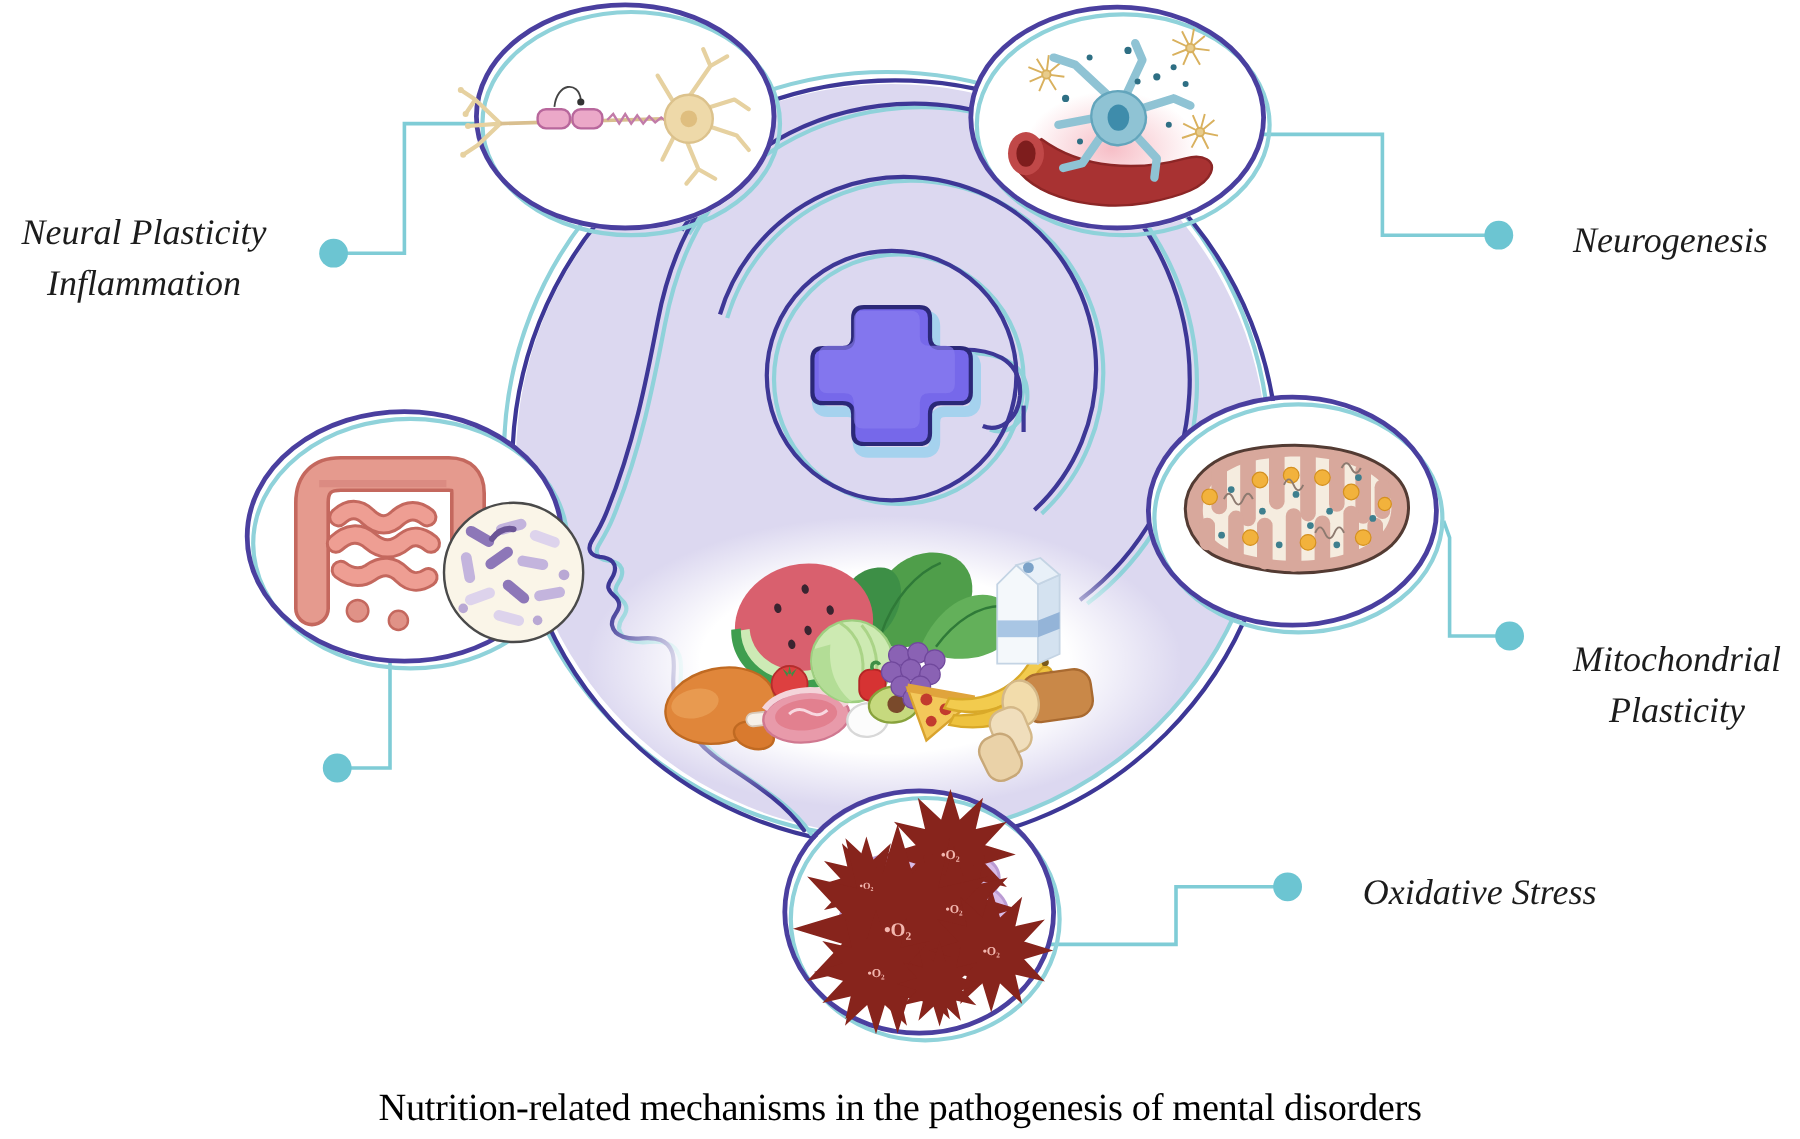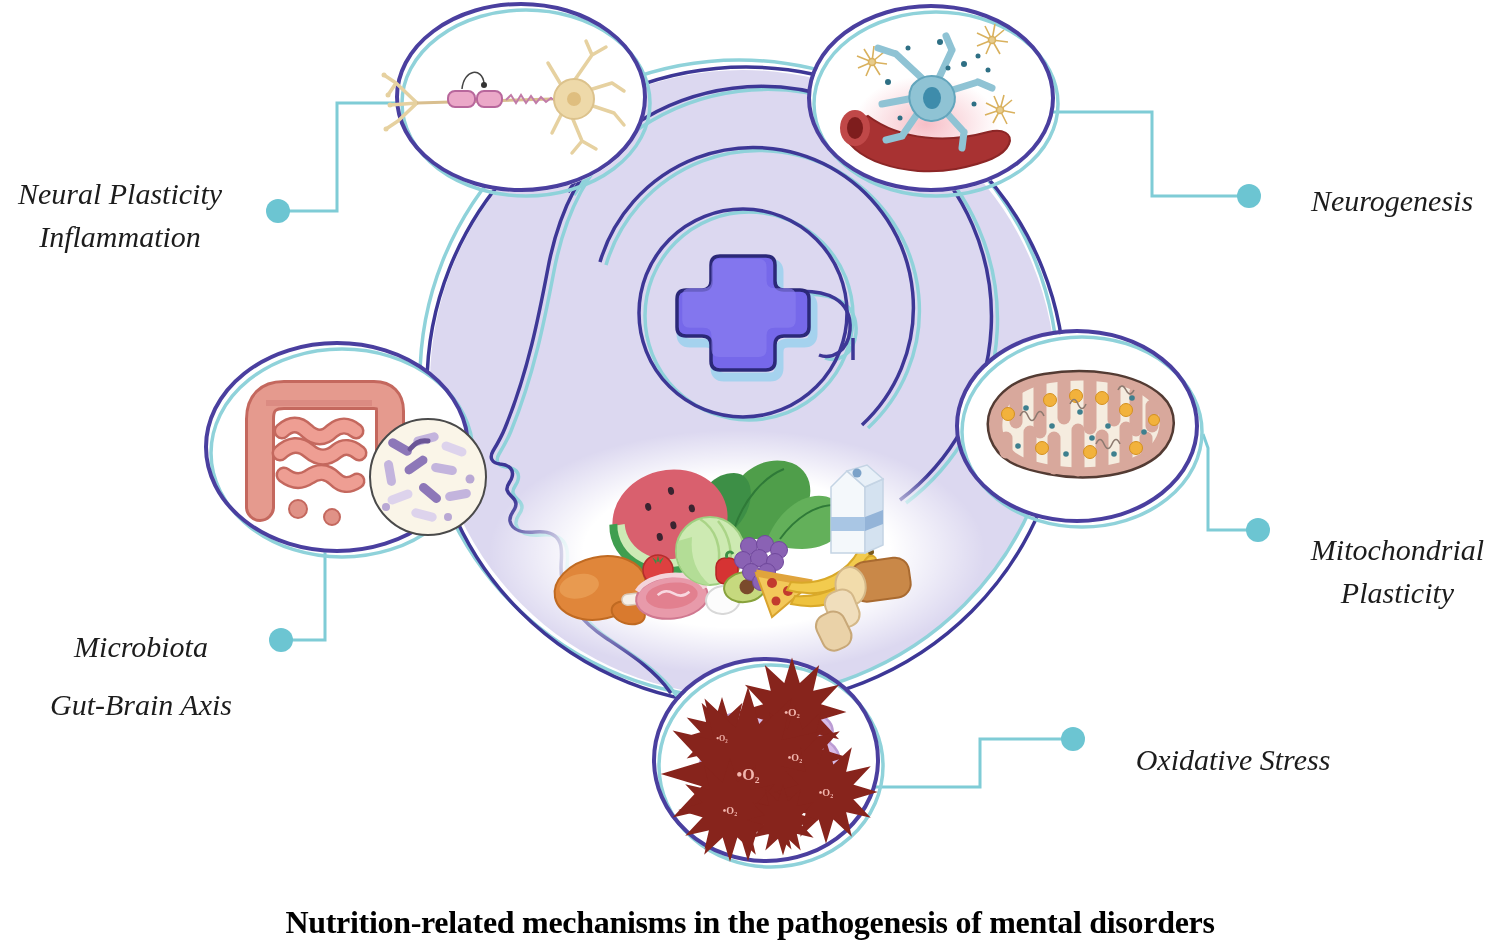--- a/index.html
+++ b/index.html
@@ -2,21 +2,21 @@
 <html><head>
 <meta charset="utf-8">
 <style>
   html,body{margin:0;padding:0;background:#ffffff;}
   .canvas{position:relative;width:1500px;height:949px;background:#ffffff;overflow:hidden;
           font-family:"Liberation Serif","DejaVu Serif",serif;color:#1c1c1c;}
   .art{position:absolute;left:0;top:0;}
   .lbl{position:absolute;text-align:center;font-size:30px;line-height:43px;color:#1c1c1c;font-style:italic;}
   .lbl.wide{line-height:58px;}
   .title{position:absolute;left:0;right:0;bottom:8px;text-align:center;
-         font-weight:bold;font-size:32px;letter-spacing:-0.3px;color:#000;}
+         font-weight:normal;font-size:32px;letter-spacing:-0.3px;color:#000;}
 </style>
 </head>
 <body>
 
 <div class="canvas">
 
 <svg class="art" width="1500" height="949" viewBox="0 0 1500 949">
 <defs>
   <radialGradient id="glow" cx="50%" cy="50%" r="50%">
     <stop offset="0%" stop-color="#ffffff" stop-opacity="1"></stop>
@@ -406,24 +406,20 @@
 
 <div class="lbl" style="left:1292px;top:179px;width:200px;">
   <span>Neurogenesis</span>
 </div>
 
 <div class="lbl" style="left:1295px;top:504px;width:205px;margin-top:24px;">
   <span>Mitochondrial</span><br>
   <span>Plasticity</span>
 </div>
 
-<div class="lbl wide" style="left:0;top:618px;width:282px;">
-  <span>Microbiota</span><br>
-  <span>Gut-Brain Axis</span>
-</div>
-
-<div class="lbl" style="left:1108px;top:738px;width:250px;">
+
+<div class="lbl" style="left:1108px;top:722px;width:250px;">
   <span>Oxidative Stress</span>
 </div>
 
 <div class="title">Nutrition-related mechanisms in the pathogenesis of mental disorders</div>
 
 </div>
 
 </body></html>

